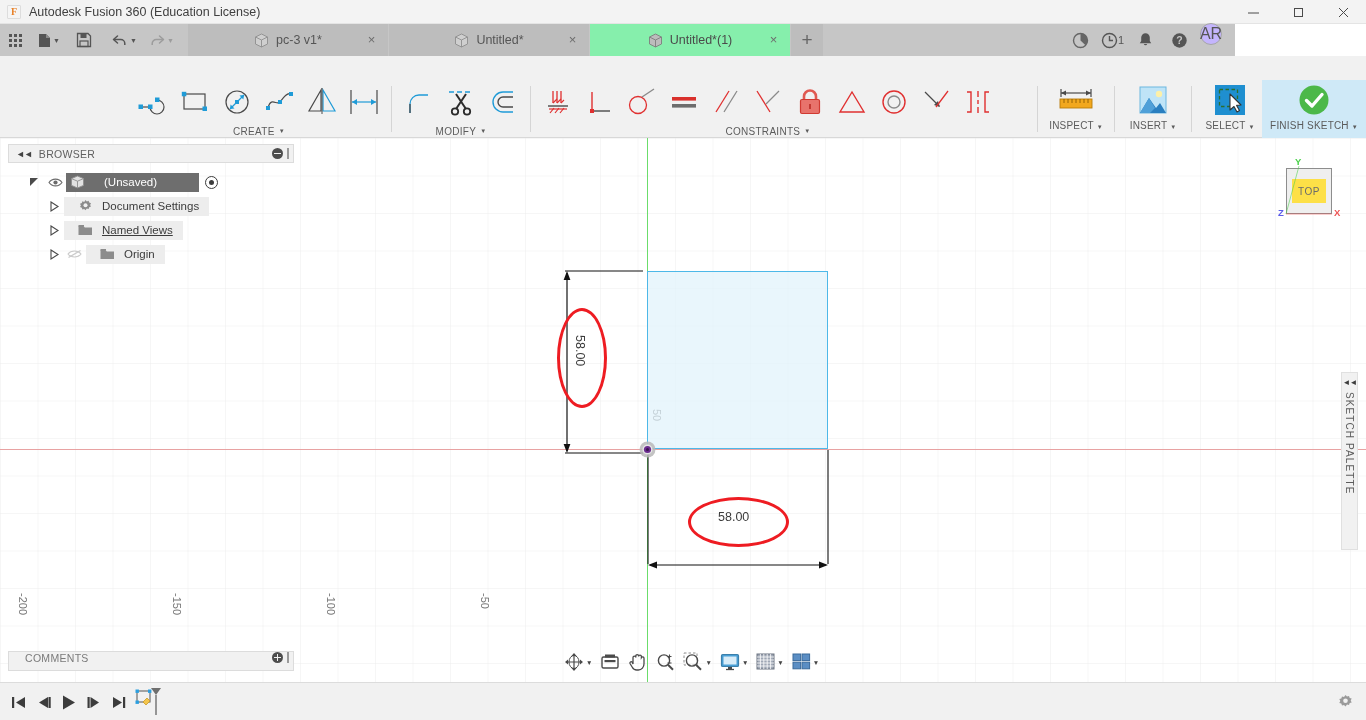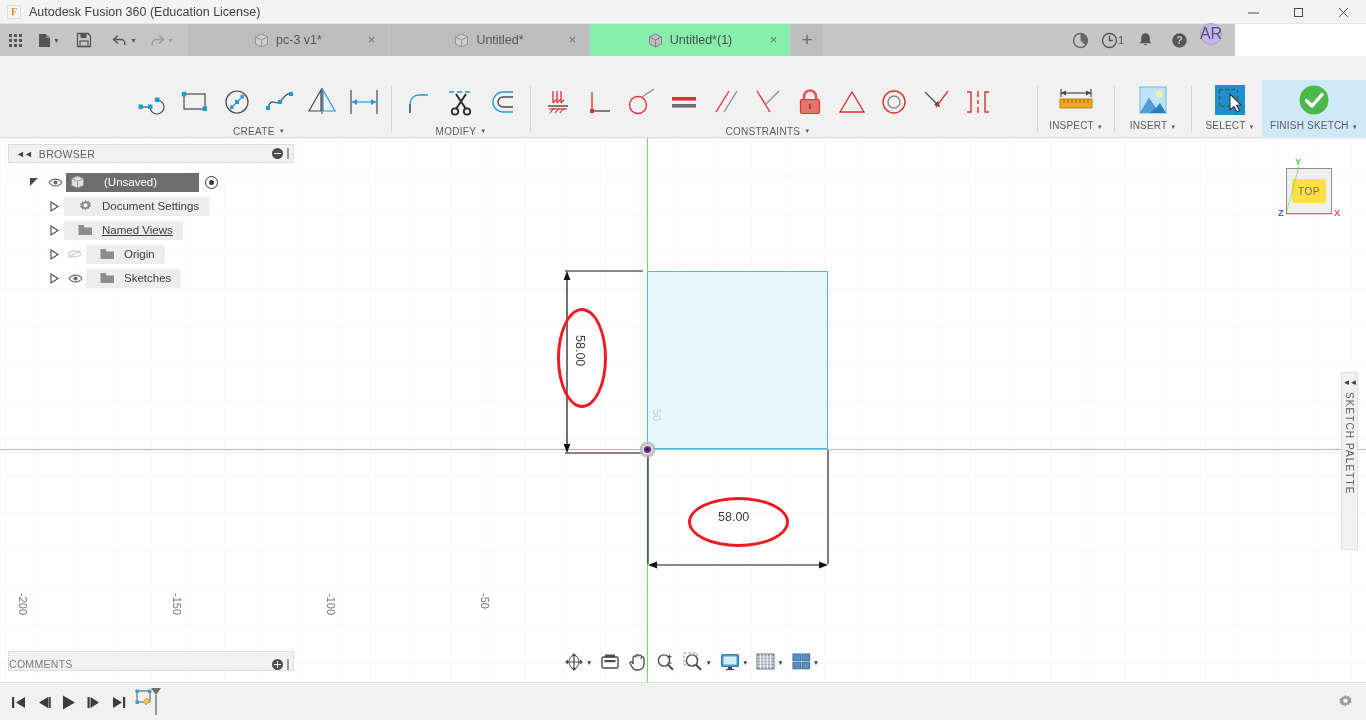--- a/index.html
+++ b/index.html
@@ -141,21 +141,22 @@
   .trow.root .tlabel-wrap { background: #6e6e6e; color: #fff; padding: 0 22px 0 14px; }
   .radio-ring {
     width: 13px; height: 13px; border-radius: 50%; border: 1.6px solid #3c3c3c;
     display:flex; align-items:center; justify-content:center; margin-left: 6px;
   }
   .radio-ring i { width: 5px; height: 5px; border-radius: 50%; background: #3c3c3c; display:block; }
 
   .comments {
     position: absolute; left: 8px; top: 651px; width: 286px; height: 20px;
     background: #f1f1f1; border: 1px solid #dcdcdc;
-    display: flex; align-items: flex-end; font-size: 10.5px; color: #7a7a7a; letter-spacing: .3px;
+    display: flex; align-items: flex-start; font-size: 10.5px; color: #7a7a7a; letter-spacing: .3px;
+    padding-left: 16px;
   }
   .cm-right { position: absolute; right: 4px; display:flex; align-items:center; gap:4px; }
   .cm-plus {
     width: 11px; height: 11px; border-radius: 50%; background: #4d4d4d; position: relative;
   }
   .cm-plus::before { content:''; position:absolute; left:2px; top:5px; width:7px; height:1.4px; background:#f1f1f1;}
   .cm-plus::after { content:''; position:absolute; left:4.8px; top:2px; width:1.4px; height:7px; background:#f1f1f1;}
 
   
   .canvas {
@@ -761,42 +762,20 @@
         <span class="ticon">
           <svg width="15" height="12" viewBox="0 0 15 12">
               <path d="M.5 2 h5 l1.3 1.6 h7.2 V11 H.5 z" fill="#8c8c8c"></path>
               <rect x=".5" y="1" width="5.5" height="1.6" fill="#8c8c8c"></rect>
             </svg>
         </span>
         <span style="padding-left:6px;">Origin</span>
       </span>
     </div>
 
-    <div class="trow" style="padding-left:36px;">
-      <span class="tarrow">
-        <svg width="11" height="11" viewBox="0 0 11 11">
-            <path d="M2 1 L9 5.5 L2 10 z" fill="none" stroke="#4a4a4a" stroke-width="1.1"></path>
-          </svg>
-      </span>
-      <span class="teye">
-        <svg width="15" height="11" viewBox="0 0 15 11">
-            <path d="M1 5.5 C4 1, 11 1, 14 5.5 C11 10, 4 10, 1 5.5 z" fill="none" stroke="#6b6b6b" stroke-width="1.1"></path>
-            <circle cx="7.5" cy="5.5" r="2.1" fill="#6b6b6b"></circle>
-          </svg>
-      </span>
-      <span class="tlabel-wrap">
-        <span class="ticon">
-          <svg width="15" height="12" viewBox="0 0 15 12">
-              <path d="M.5 2 h5 l1.3 1.6 h7.2 V11 H.5 z" fill="#8c8c8c"></path>
-              <rect x=".5" y="1" width="5.5" height="1.6" fill="#8c8c8c"></rect>
-            </svg>
-        </span>
-        <span style="padding-left:6px;">Sketches</span>
-      </span>
-    </div>
   </div>
 
   <div class="comments">
     <span>COMMENTS</span>
     <span class="cm-right">
       <span class="cm-plus"></span>
       <span class="bh-grip"></span>
     </span>
   </div>
 

